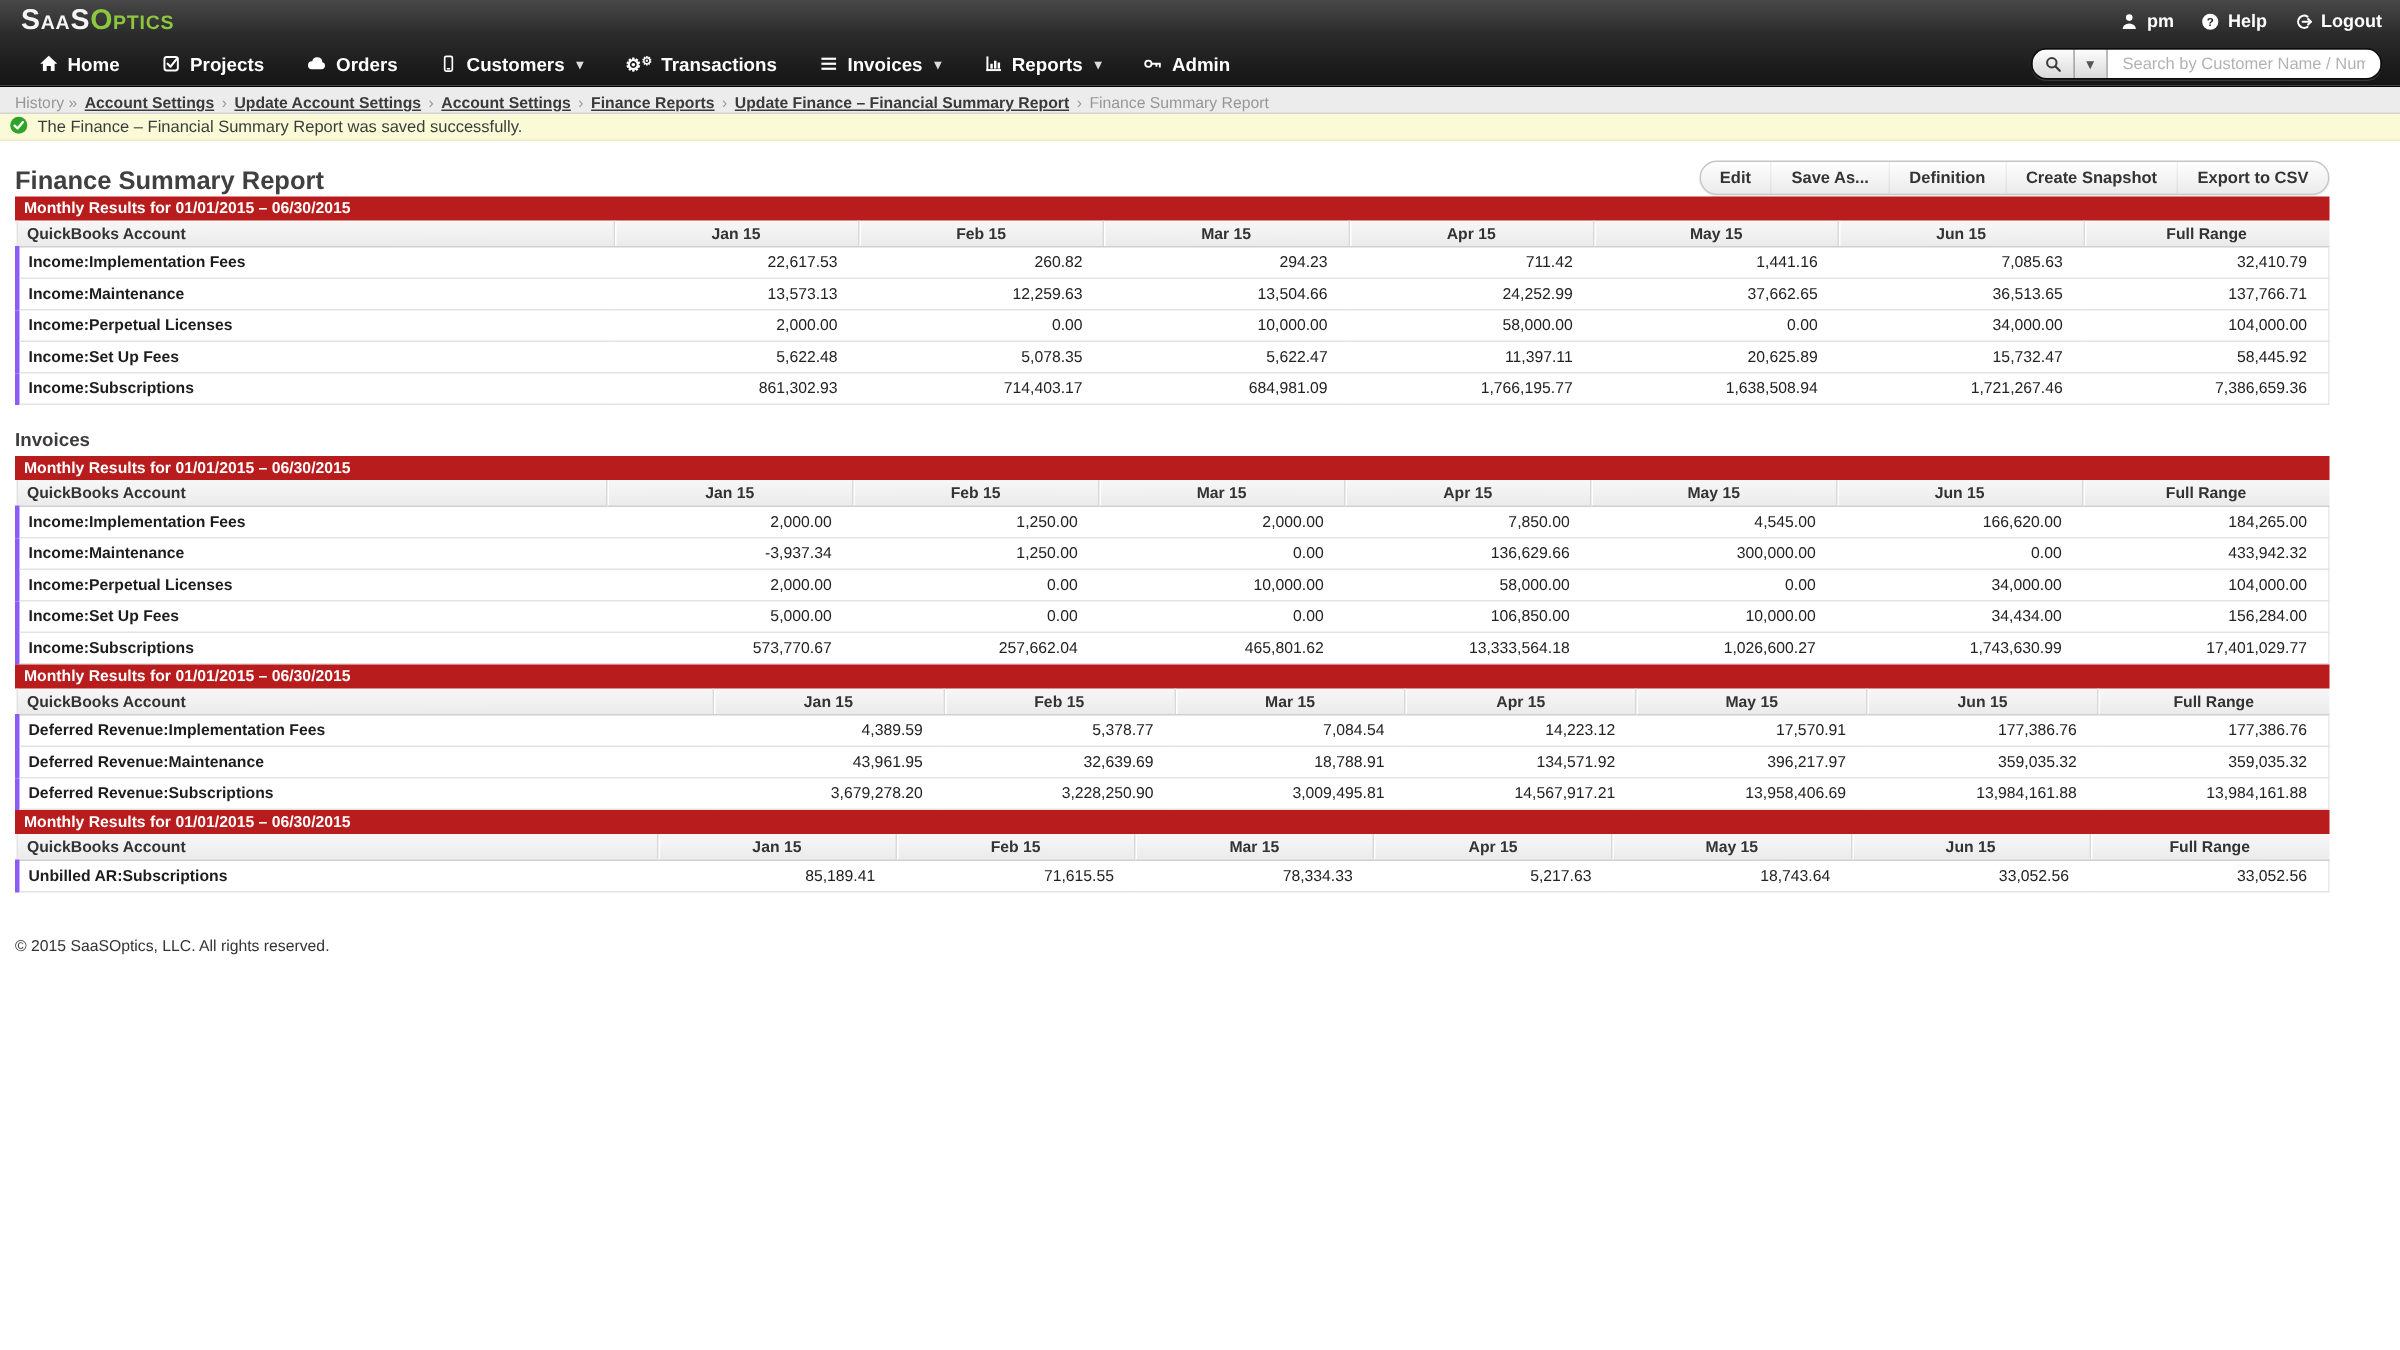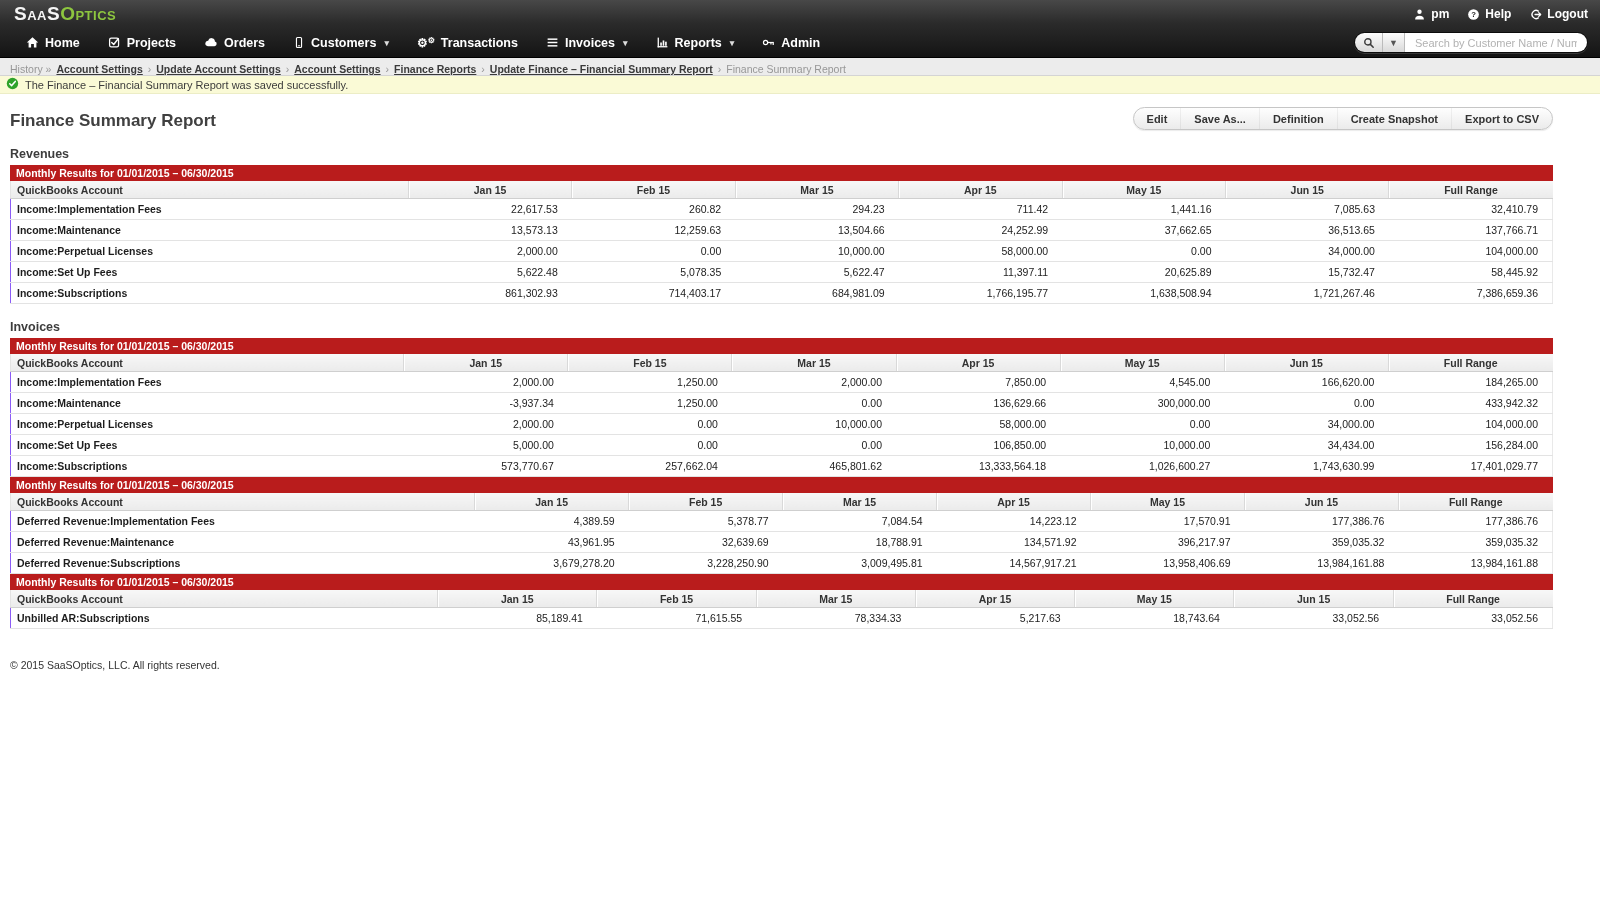--- a/index.html
+++ b/index.html
@@ -45,21 +45,21 @@
   .toolbar button:first-child { border-left:none; }
 
   
   .section-heading { font-size:12.5px; font-weight:bold; color:#3d3d3d; margin:16px 0 4px; }
   .period-bar { background:#b91c1c; color:#fff; font-weight:bold; font-size:10.5px; padding:2px 6px; }
   table.results { width:100%; border-collapse:collapse; font-size:10.5px; table-layout:fixed; }
   table.results th { background:linear-gradient(#f7f7f7,#ebebeb); font-weight:bold; color:#333; text-align:center; padding:2.5px 6px; border-bottom:1px solid #cfcfcf; border-left:1px solid #d9d9d9; box-shadow:inset 1px 0 0 #fff; white-space:nowrap; overflow:hidden; }
   table.results th:first-child { text-align:left; border-left:1px solid #e3e3e3; box-shadow:none; }
   table.results td { padding:4px 14px 4px 6px; text-align:right; color:#222; border-bottom:1px solid #e3e3e3; white-space:nowrap; overflow:hidden; }
   table.results td.account { text-align:left; font-weight:bold; color:#1d1d1d; }
-  table.results td:first-child { border-left:1px solid #8b5cf6; }
+  table.results td:first-child { border-left:3px solid #8b5cf6; }
   table.results td:last-child { border-right:1px solid #e9e9e9; }
 
   .footer { margin:30px 0 40px; font-size:10.5px; color:#333; }
 </style>
 </head>
 <body>
 
 <header class="app-header">
   <div class="hdr-row1">
     <div class="logo">
@@ -220,21 +220,20 @@
       <button>Edit</button>
       <button>Save As...</button>
       <button>Definition</button>
       <button>Create Snapshot</button>
       <button>Export to CSV</button>
     </div>
   </div>
 
   <div id="tables">
       <section>
-        <div class="section-heading">Revenues</div>
         <div class="period-bar">Monthly Results for 01/01/2015 – 06/30/2015</div>
         <table class="results">
           <colgroup>
             <col style="width: 25.8%;">
             <col style="width: 10.6%;">
             <col style="width: 10.6%;">
             <col style="width: 10.6%;">
             <col style="width: 10.6%;">
             <col style="width: 10.6%;">
             <col style="width: 10.6%;">

